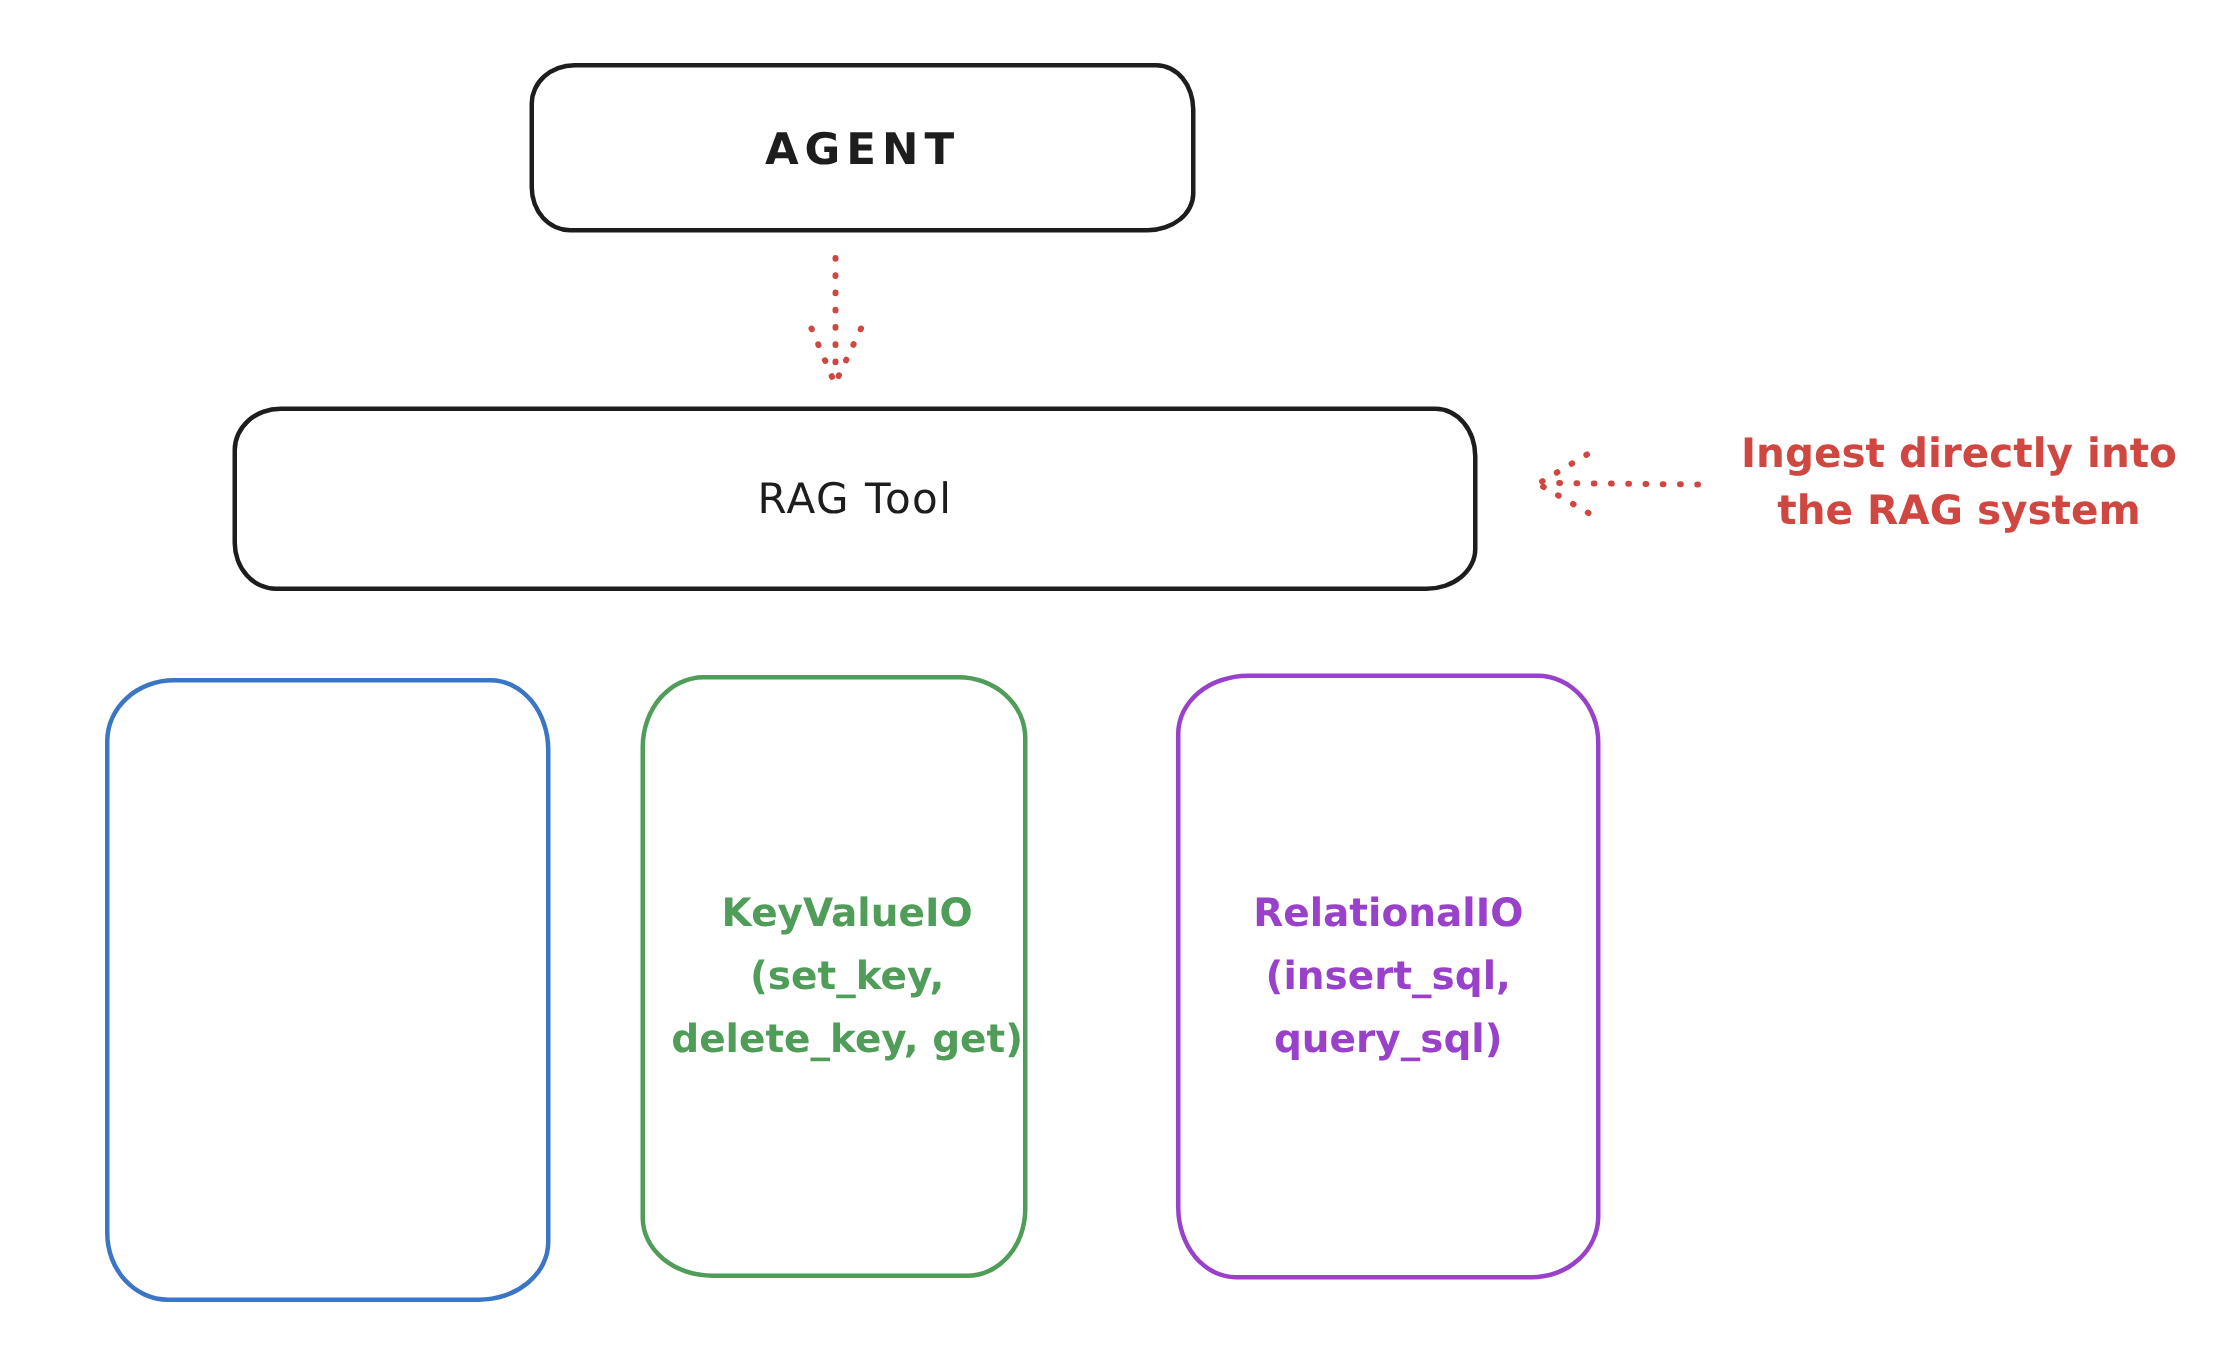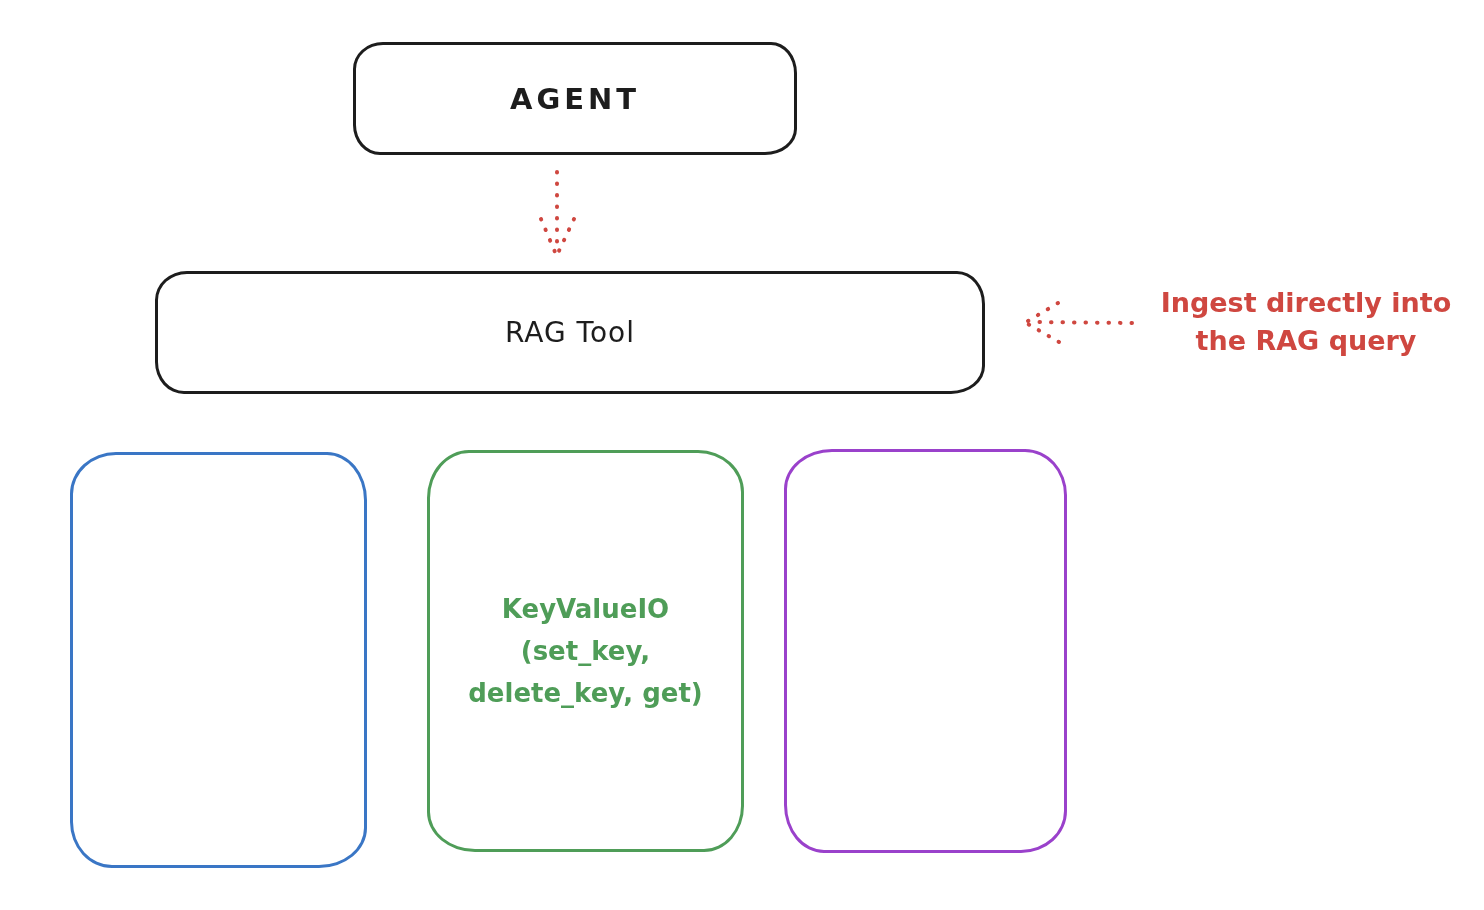--- a/index.html
+++ b/index.html
@@ -48,22 +48,23 @@
     font-weight: 600;
     line-height: 42px;
   }
   .storage-vector {
     left: 70px; top: 452px;
     width: 297px; height: 416px;
     border-radius: 46px 40px 48px 42px / 42px 48px 40px 46px;
   }
   .storage-keyvalue {
     left: 427px; top: 450px;
-    width: 317px; height: 402px;
+    width: 258px; height: 402px;
     border-radius: 42px 46px 40px 48px / 48px 42px 46px 40px;
+    align-items: flex-end;
   }
   .storage-relational {
     left: 784px; top: 449px;
     width: 283px; height: 404px;
     border-radius: 48px 42px 46px 40px / 40px 46px 42px 48px;
   }
   .multiline {
     white-space: pre-line;
   }
   .index-label {
@@ -99,27 +100,30 @@
   </div>
 
   <svg class="overlay" width="1484" height="910" viewBox="0 0 1484 910">
     <g fill="none" stroke-width="4" stroke-linecap="round" stroke-dasharray="0.5 11" stroke="#cf4740">
       <path d="M557 172 L557 250 M541 219 L555 252 M574 219 L558 253"></path>
       <path d="M1132 323 L1036 322 M1058 303 L1028 321 M1059 342 L1028 324"></path>
     </g>
   </svg>
 
   <div class="annotation" style="color: rgb(207, 71, 64);">Ingest directly into
-the RAG query</div>
+the RAG system</div>
 
   <div class="box storage-box storage-vector" style="color: rgb(58, 118, 197);">
   </div>
 
   <div class="box storage-box storage-keyvalue" style="color: rgb(79, 157, 88);">
     <div class="multiline">KeyValueIO
 (set_key,
 delete_key, get)</div>
   </div>
 
   <div class="box storage-box storage-relational" style="color: rgb(154, 65, 203);">
+    <div class="multiline">RelationalIO
+(insert_sql,
+query_sql)</div>
   </div>
 
 </div>
 
 </body></html>

